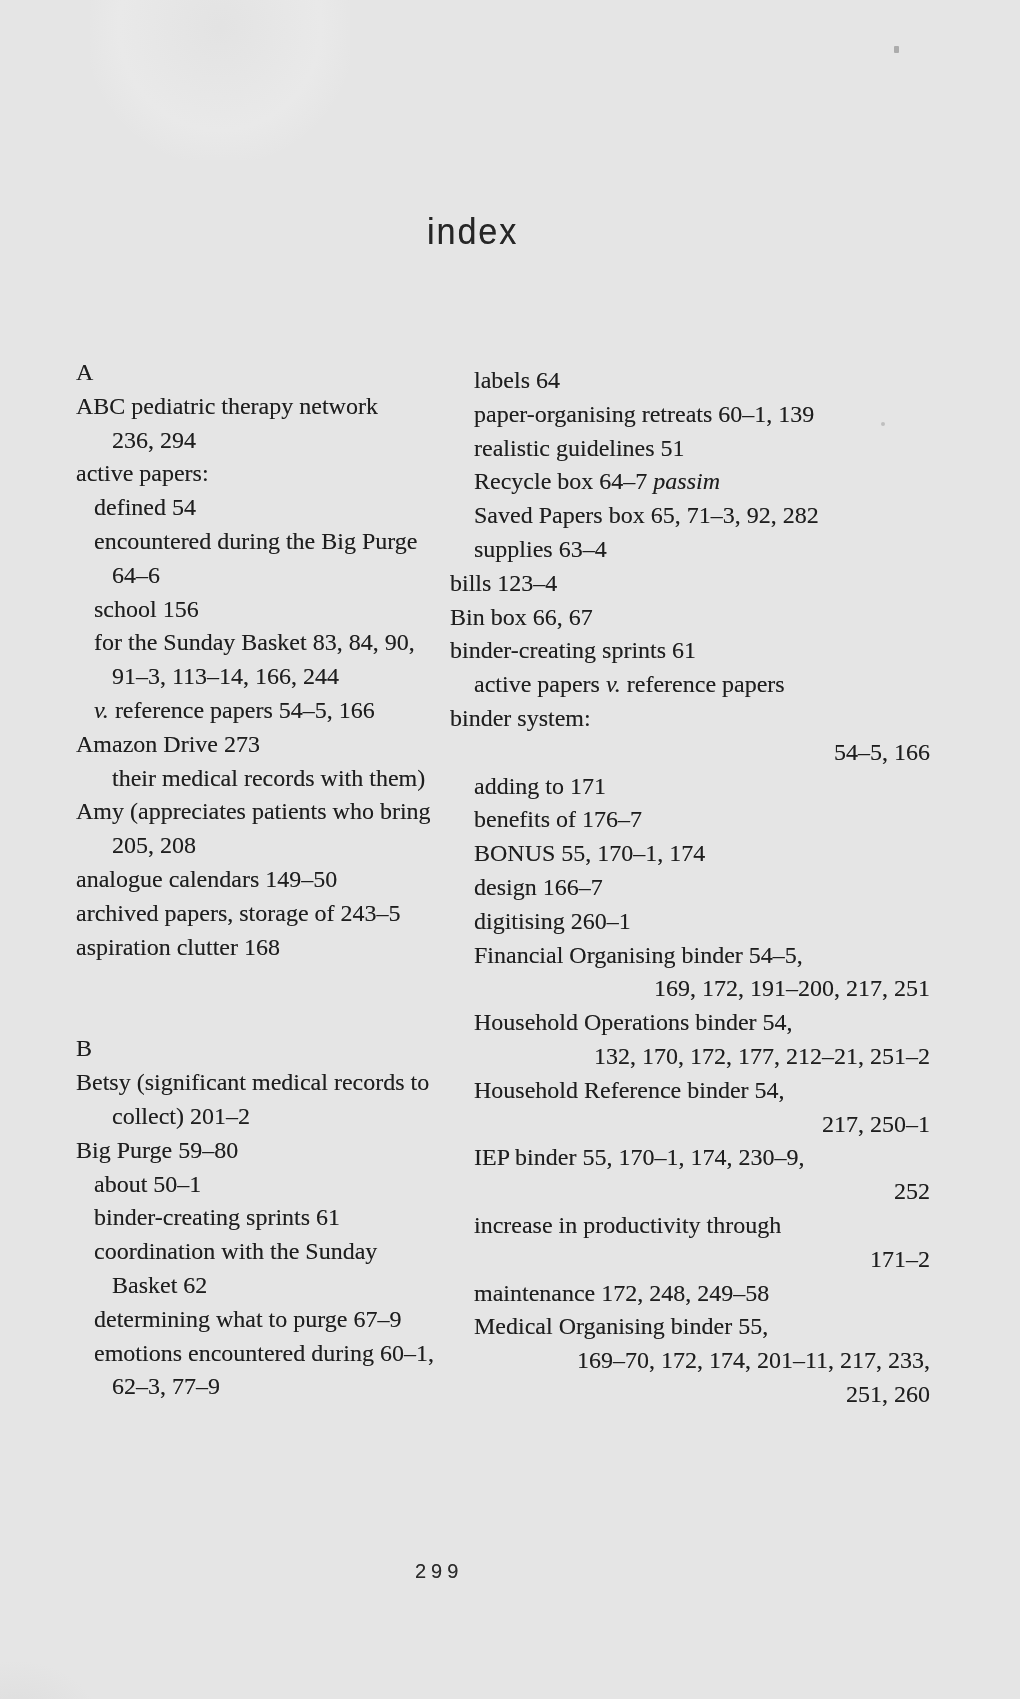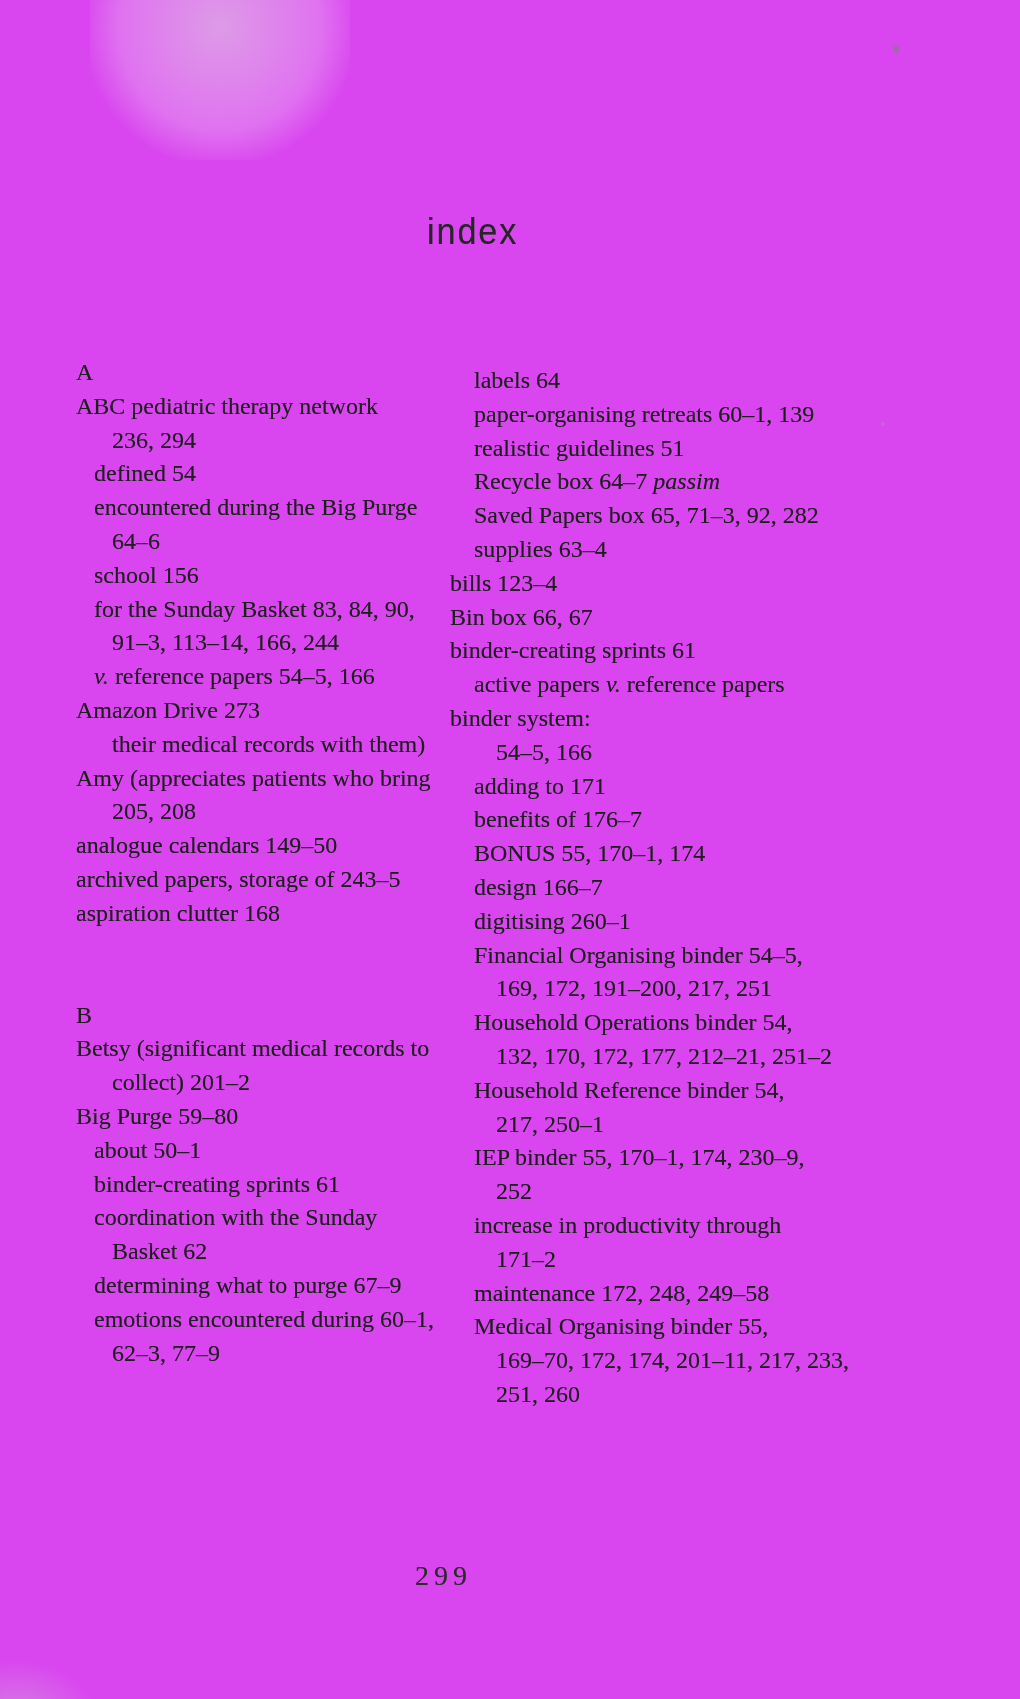--- a/index.html
+++ b/index.html
@@ -4,21 +4,21 @@
 <style>
   html, body {
     margin: 0;
     padding: 0;
     background: #ffffff;
   }
   .page {
     position: relative;
     width: 1020px;
     height: 1699px;
-    background: #d946ef;
+    background: #e5e5e5;
     overflow: hidden;
     font-family: "Liberation Serif", "DejaVu Serif", serif;
     color: #1e1e1e;
   }
   
   .smudge-top-left {
     position: absolute;
     left: 90px; top: -30px;
     width: 260px; height: 190px;
     background: radial-gradient(ellipse at 50% 30%, rgba(225,225,225,0.55), rgba(245,245,245,0.25) 55%, rgba(255,255,255,0) 75%);
@@ -64,48 +64,49 @@
     font-size: 24px;
     line-height: 33.8px;
     text-shadow: 0 0 0.5px rgba(30,30,30,0.45);
   }
   .col-left  { left: 76px;  top: 356px; width: 395px; }
   .col-right { left: 450px; top: 364px; width: 480px; }
   .line { white-space: nowrap; }
   .col-left  .in1 { padding-left: 18px; }
   .col-left  .in2 { padding-left: 36px; font-family: Liberation Serif, serif; }
   .col-right .in1 { padding-left: 24px; }
-  .col-right .in2 { padding-left: 46px; }
+  .col-right .in2 { padding-left: 46px; text-align: right; }
   .gap { margin-top: 68px; }
   .line i { font-style: italic; }
   .page-number {
     position: absolute;
     left: 415px; top: 1560px;
-    font-family: Liberation Serif, serif;
-    font-size: 28px;
+    font-family: Liberation Sans, sans-serif;
+    font-size: 20px;
     letter-spacing: 5px;
     color: #2b2b2b;
     text-shadow: 0 0 0.6px rgba(40,40,40,0.45);
   }
 </style>
 </head>
 <body>
 
 <div class="page">
   <div class="smudge-top-left"></div>
   <div class="smudge-bottom-left"></div>
   <div class="speck-top-right"></div>
   <div class="speck-mid-right"></div>
 
   <div class="page-title">index</div>
 
   <div class="col col-left" id="col-left">
       <div class="line in0">A</div>
       <div class="line in0">ABC pediatric therapy network</div>
       <div class="line in2">236, 294</div>
+      <div class="line in0">active papers:</div>
       <div class="line in1">defined 54</div>
       <div class="line in1">encountered during the Big Purge</div>
       <div class="line in2">64–6</div>
       <div class="line in1">school 156</div>
       <div class="line in1">for the Sunday Basket 83, 84, 90,</div>
       <div class="line in2">91–3, 113–14, 166, 244</div>
       <div class="line in1"><i>v.</i> reference papers 54–5, 166</div>
       <div class="line in0">Amazon Drive 273</div>
       <div class="line in2">their medical records with them)</div>
       <div class="line in0">Amy (appreciates patients who bring</div>

